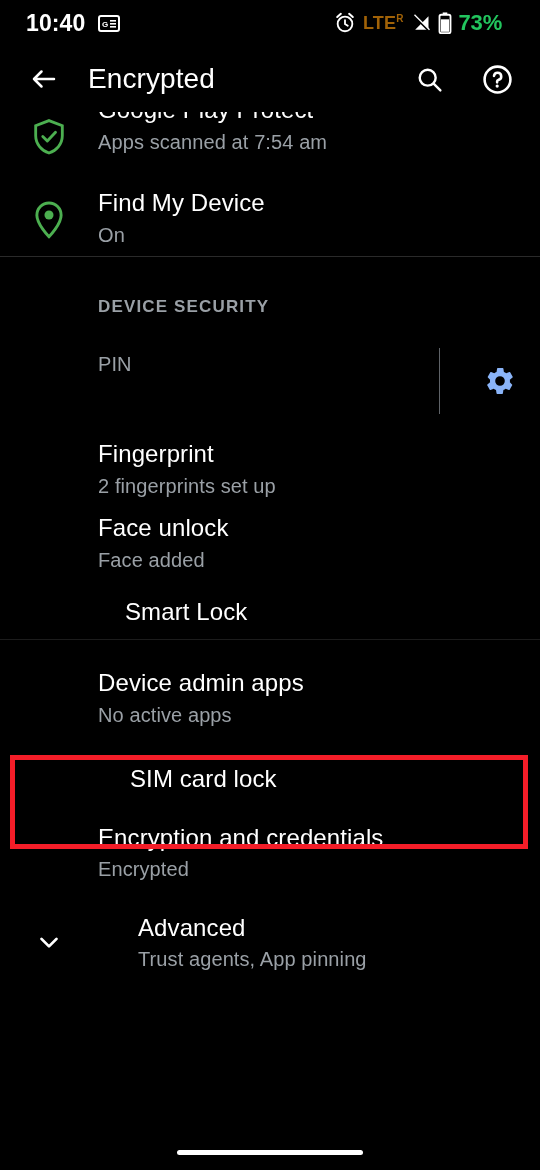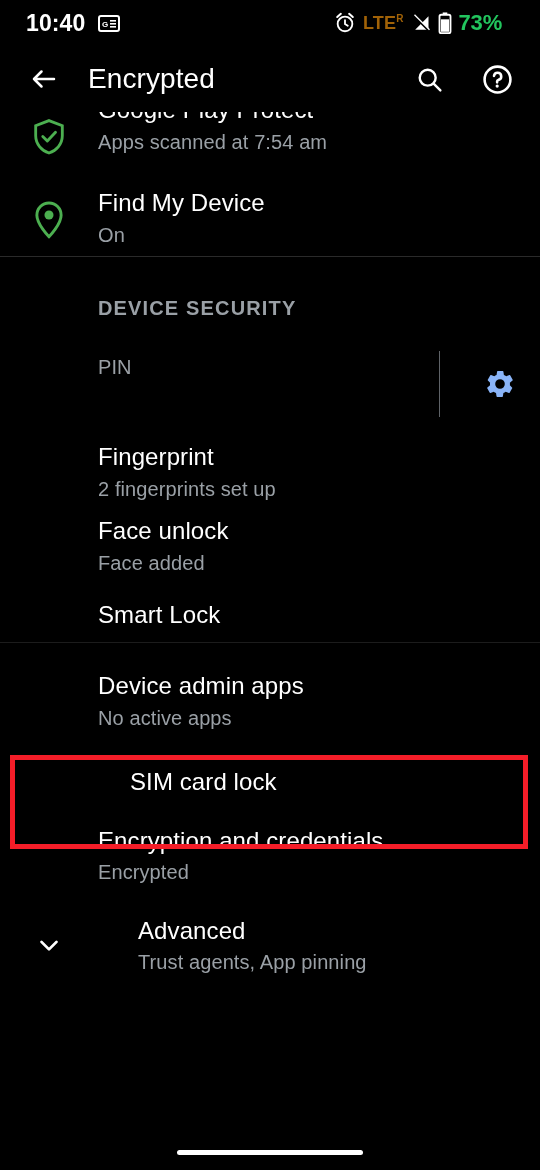--- a/index.html
+++ b/index.html
@@ -77,21 +77,21 @@
   .row-clipped .row-icon { padding-top:24px; }
   .row-clipped .row-body { padding-top:0; }
 
   .row-find { height:96px; padding-top:20px; }
 
   .section-divider {
     height:1px; background:#2a2a2a; margin:0;
   }
 
   .section-label {
-    font-size:20px; font-weight:700; color:#9aa0a6;
+    font-size:17px; font-weight:700; color:#9aa0a6;
     letter-spacing:1.15px;
     padding:40px 0 18px 98px;
   }
 
   .row-item { min-height:74px; padding-top:10px; }
   .row-item .row-body { padding-left:98px; }
 
   
   .row-screenlock { display:flex; align-items:stretch; min-height:92px; }
   .sl-main { flex:1; padding-top:12px; padding-left:98px; }
@@ -256,21 +256,21 @@
       </div>
     </div>
 
     <div class="row row-item">
       <div class="row-body">
         <div class="row-title">Face unlock</div>
         <div class="row-sub">Face added</div>
       </div>
     </div>
 
-    <div class="row row-item" style="min-height:64px;">
+    <div class="row row-item" style="min-height:64px;padding-left:27px;">
       <div class="row-body">
         <div class="row-title">Smart Lock</div>
       </div>
     </div>
 
     <div class="faint-divider"></div>
 
     <div class="row row-item" style="min-height:94px;padding-top:22px;">
       <div class="row-body">
         <div class="row-title">Device admin apps</div>

